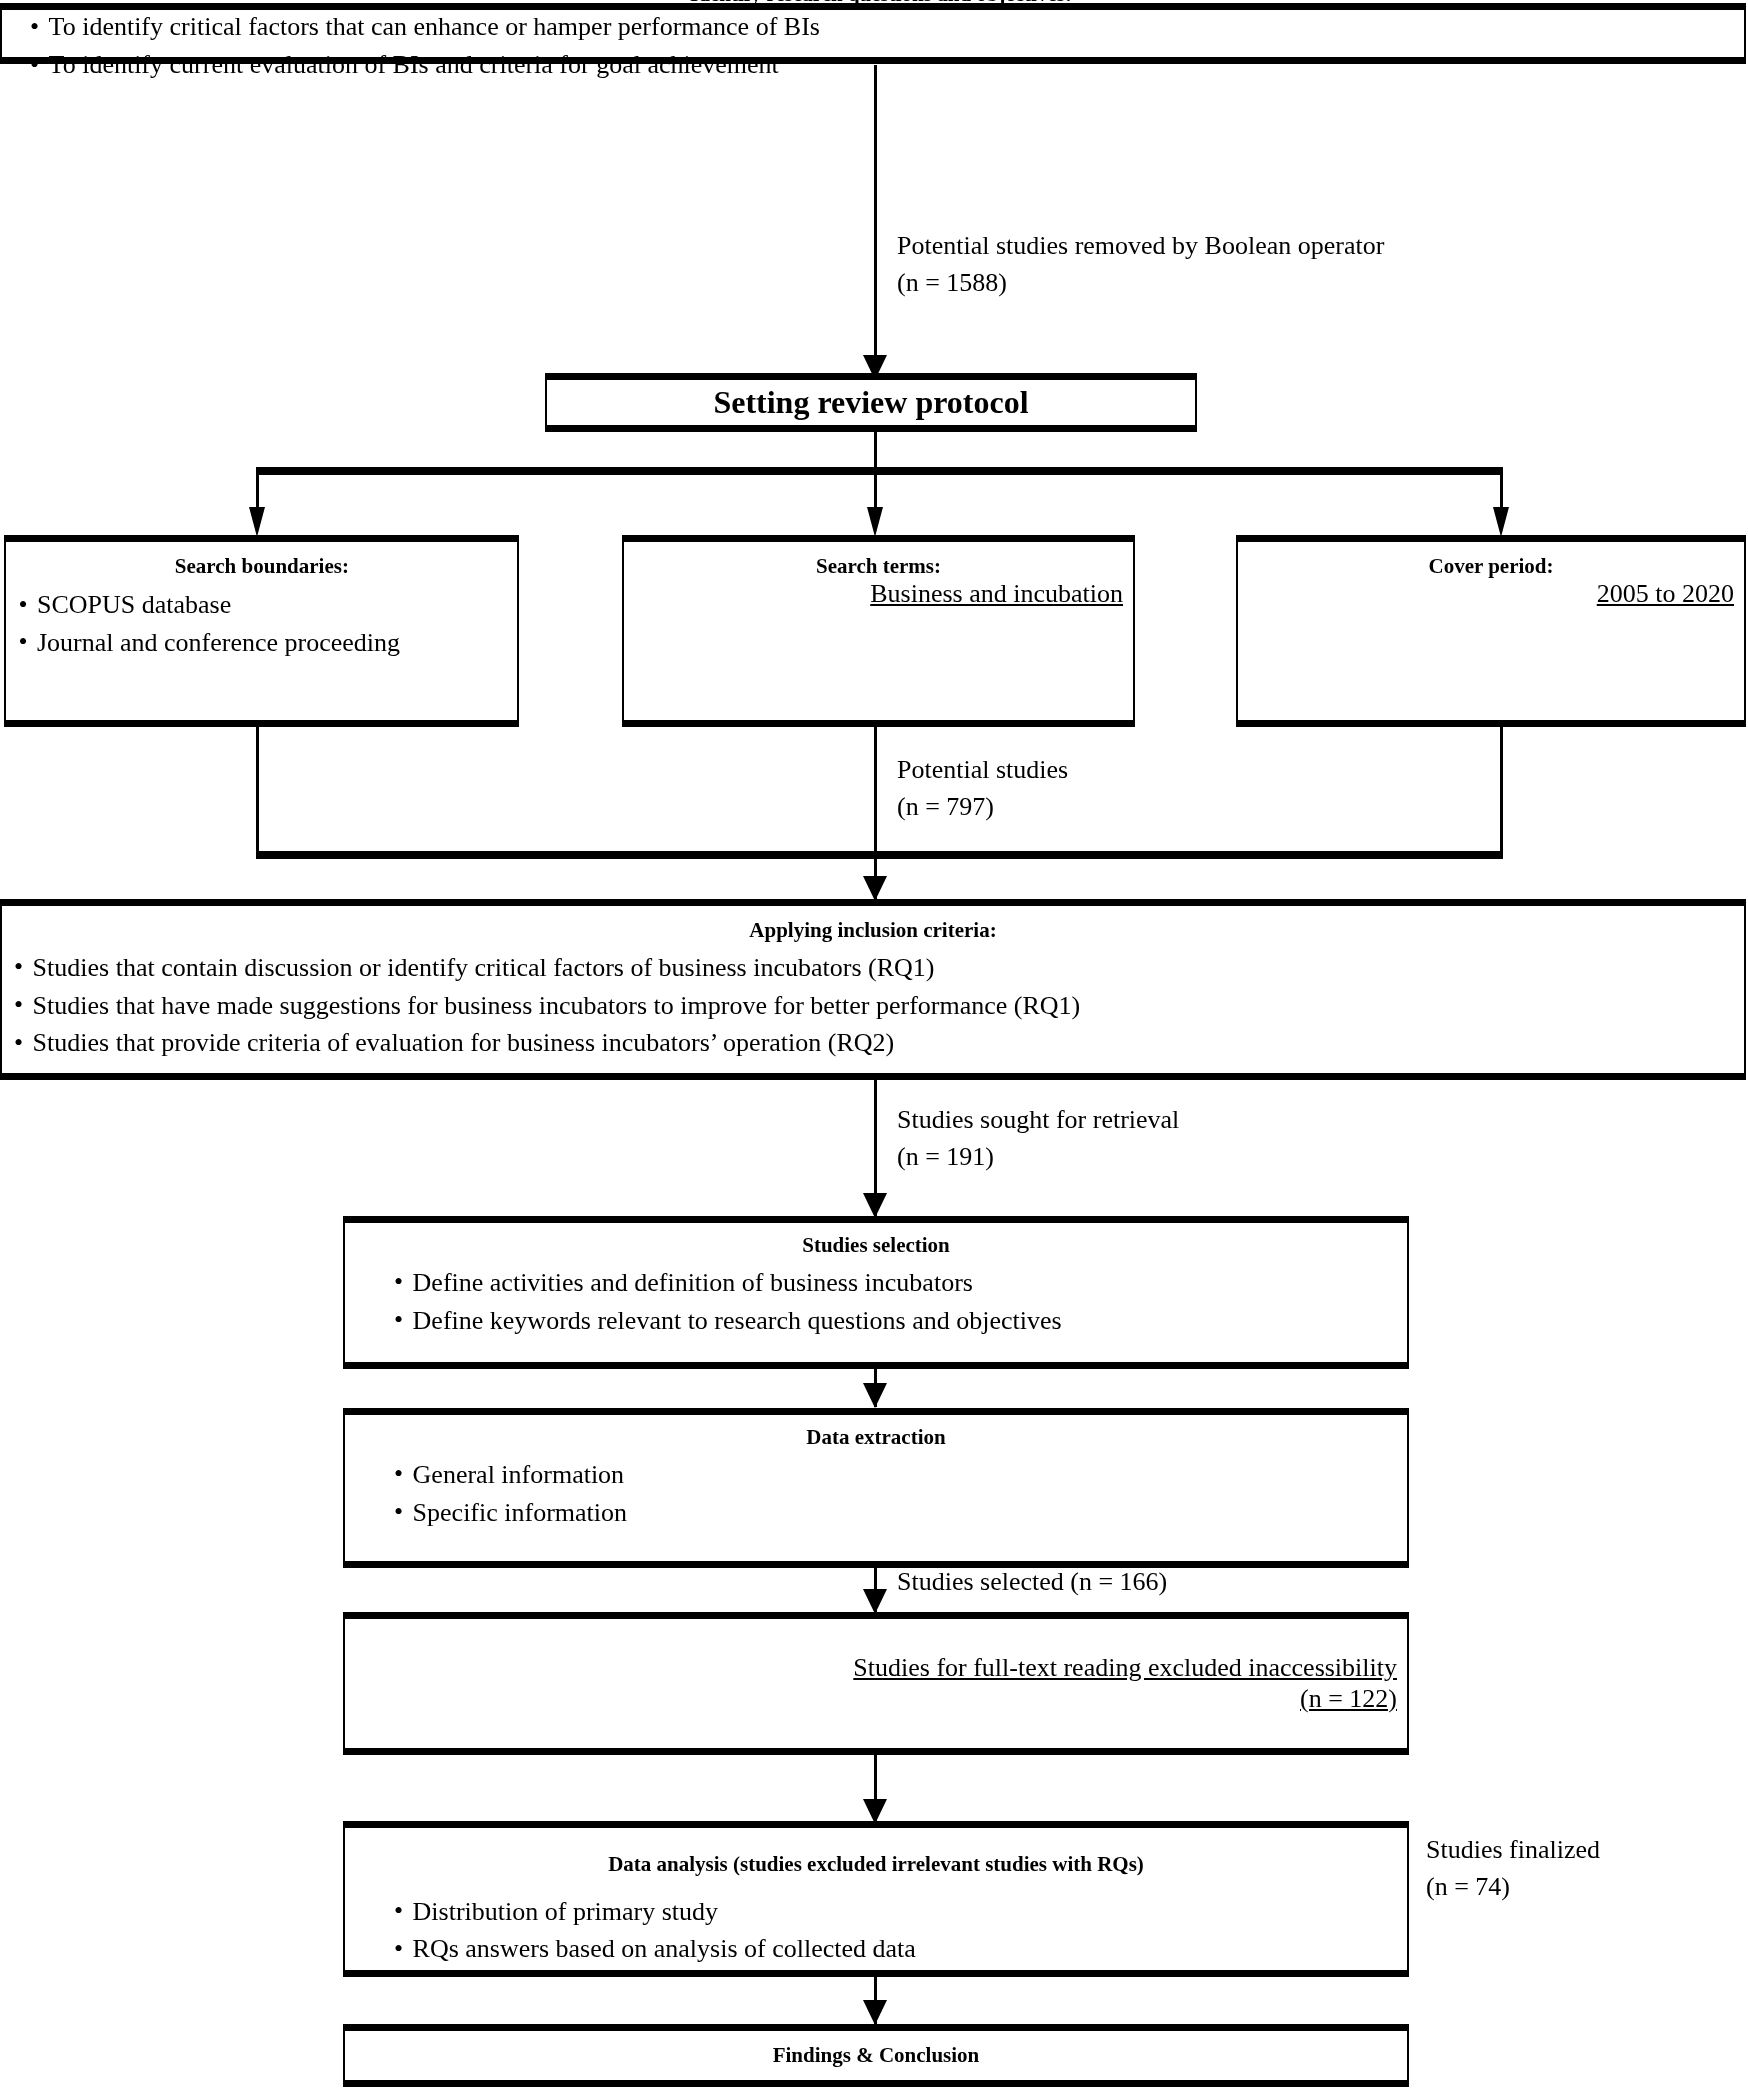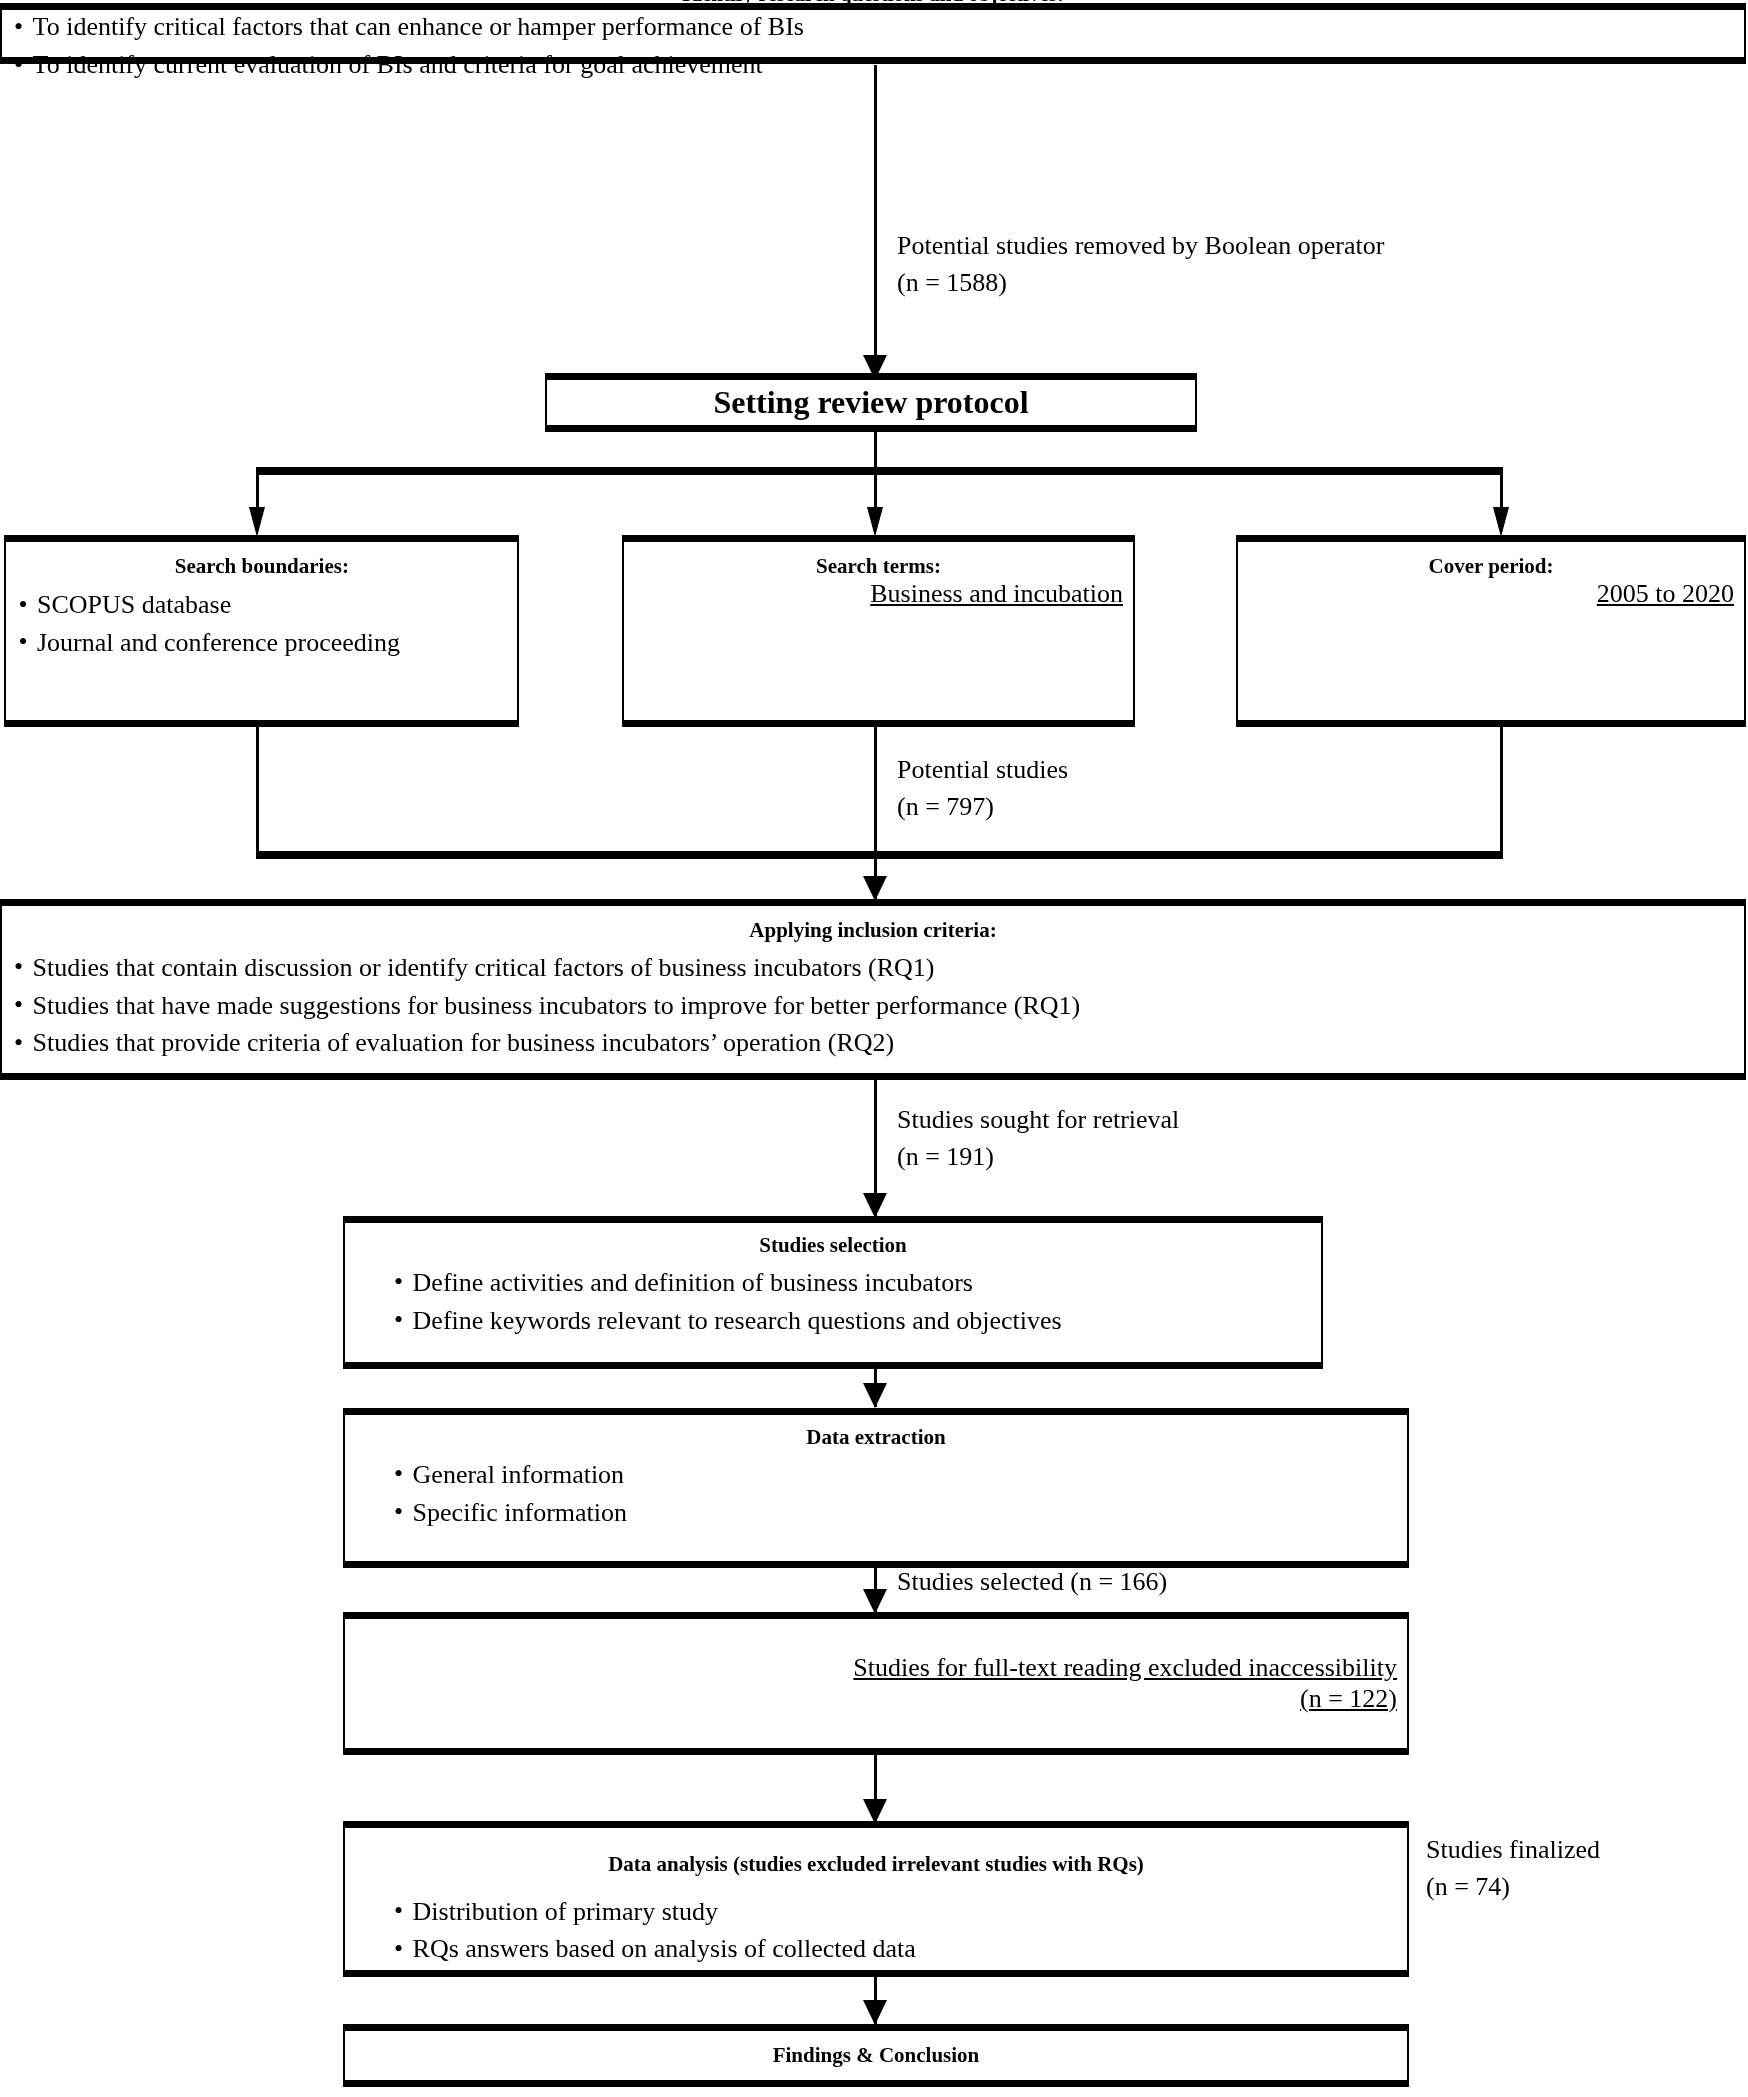--- a/index.html
+++ b/index.html
@@ -106,21 +106,21 @@
     white-space: nowrap;
     text-align: left;
   }
   .side-label div { white-space: nowrap; }
 </style>
 </head>
 <body>
 
 <div id="canvas">
 
-  <div class="box" style="left:0px; top:3.3px; width:1746px; height:61px;">
+  <div class="box" style="left:0px; top:3.3px; width:1746px; height:61px;padding-left:16px;">
     <div class="box-title">Identify research questions and objectives:</div>
     <ul class="bullets left">
       <li>To identify critical factors that can enhance or hamper performance of BIs</li>
       <li>To identify current evaluation of BIs and criteria for goal achievement</li>
     </ul>
   </div>
 
   <div class="vline" style="left:874px; top:65px; height:315px;"></div>
   <div class="arrowhead" style="left:863px; top:355px;"></div>
   <div class="side-label" style="left:897px; top:228px;">
@@ -180,21 +180,21 @@
     </ul>
   </div>
 
   <div class="vline" style="left:874px; top:1080px; height:145px;"></div>
   <div class="arrowhead" style="left:863px; top:1193px;"></div>
   <div class="side-label" style="left:897px; top:1102px;">
     <div>Studies sought for retrieval</div>
     <div>(n = 191)</div>
   </div>
 
-  <div class="box" style="left:343px; top:1216px; width:980px; height:153px; justify-content:flex-start; padding-top:10px;">
+  <div class="box" style="left:343px; top:1216px; width:1066px; height:153px; justify-content:flex-start; padding-top:10px;">
     <div class="box-title">Studies selection</div>
     <ul class="bullets indent" style="margin-top:4.4px;">
       <li>Define activities and definition of business incubators</li>
       <li>Define keywords relevant to research questions and objectives</li>
     </ul>
   </div>
 
   <div class="vline" style="left:874px; top:1369px; height:38px;"></div>
   <div class="arrowhead" style="left:863px; top:1383px;"></div>
 

